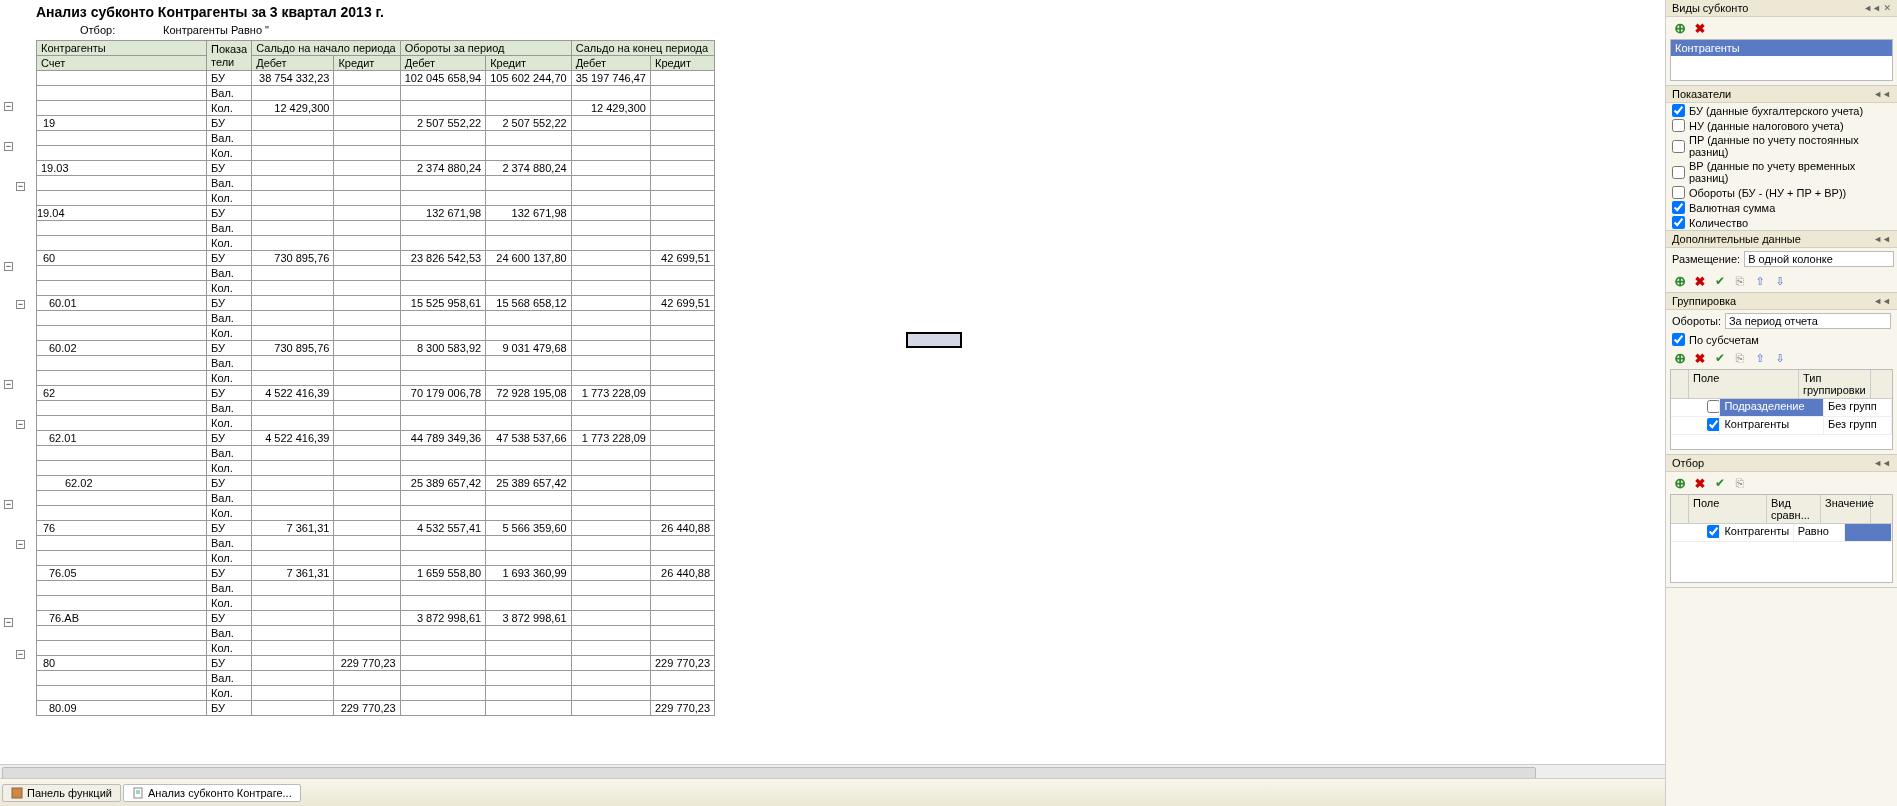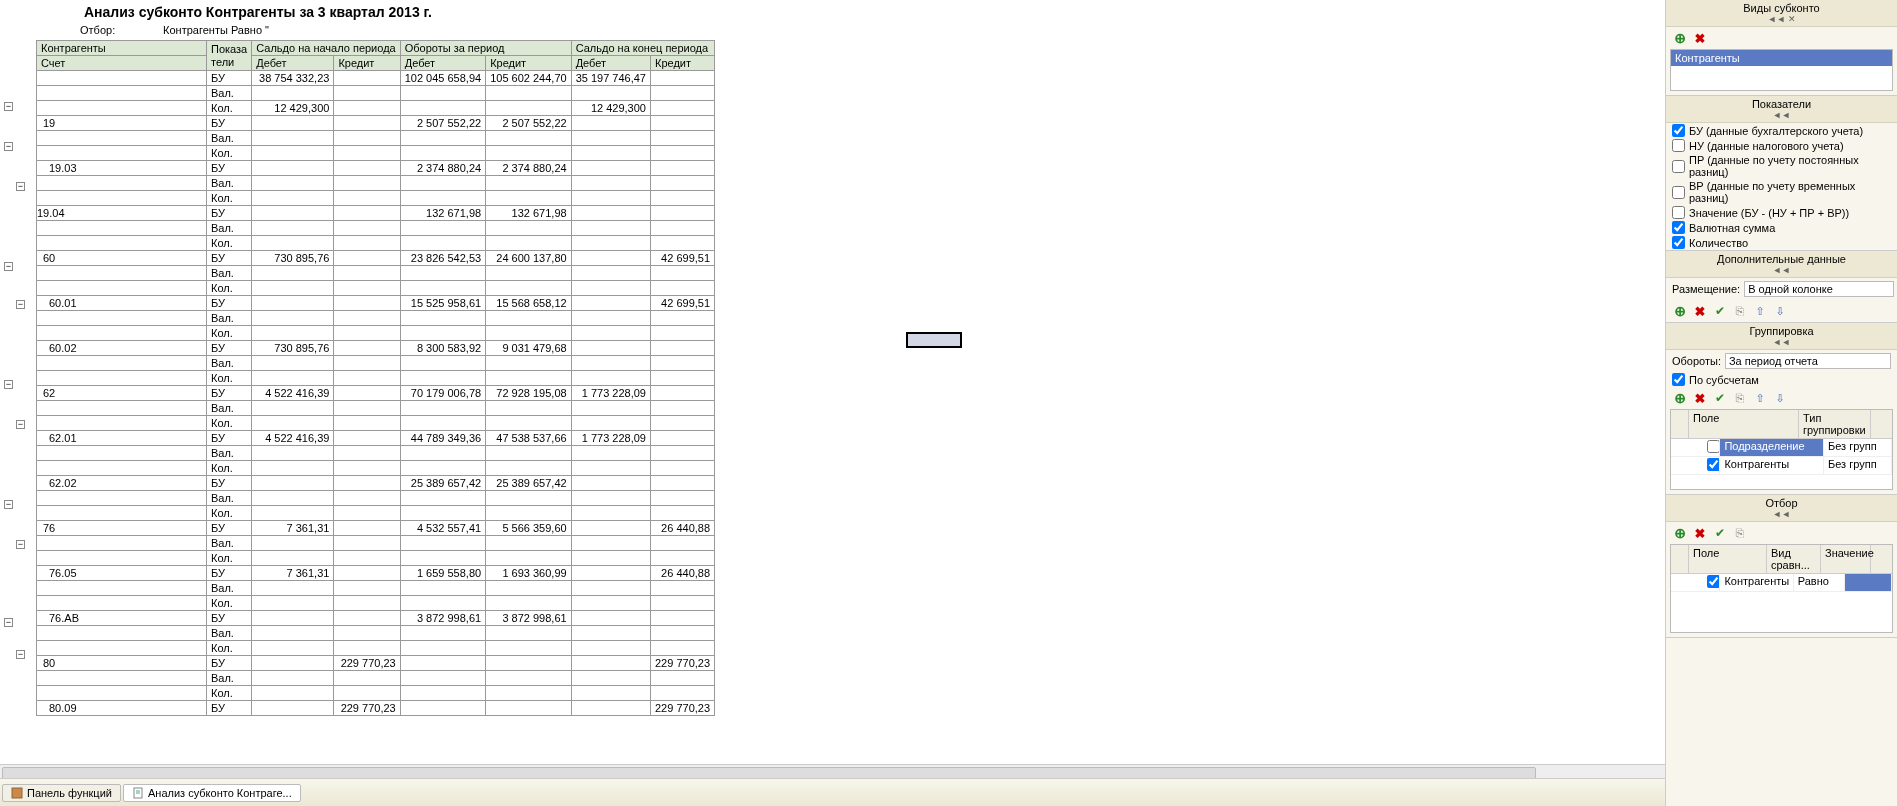--- a/index.html
+++ b/index.html
@@ -1,19 +1,19 @@
 <!DOCTYPE html>
 <html><head>
 <meta charset="utf-8">
 <style>
 * { box-sizing: border-box; margin: 0; padding: 0; }
 body { font-family: Arial, sans-serif; font-size: 11px; background: #fff; color: #000; overflow: hidden; }
 .app { display: flex; height: 806px; width: 1897px; }
 .main { flex: 1; display: flex; flex-direction: column; overflow: hidden; position: relative; }
-.title { font-weight: bold; font-size: 14px; padding: 4px 36px 2px; margin-left: 48px; }
+.title { font-weight: bold; font-size: 14px; padding: 4px 36px 2px; }
 .filter-row { padding: 2px 40px 4px; font-size: 11px; }
 .filter-label { display: inline-block; width: 80px; margin-left: 40px; }
 .report-area { flex: 1; overflow: auto; position: relative; }
 .tree-col { position: absolute; left: 0; top: 0; width: 36px; }
 .tree-toggle { position: absolute; width: 9px; height: 9px; border: 1px solid #888; background: #fff; font-size: 9px; line-height: 7px; text-align: center; cursor: pointer; left: 4px; }
 .tree-toggle.l2 { left: 16px; }
 table.report { border-collapse: collapse; margin-left: 36px; table-layout: fixed; }
 table.report td, table.report th { border: 1px solid #999; padding: 1px 4px; height: 14px; font-size: 11px; white-space: nowrap; overflow: hidden; }
 table.report th { background: #dce8d4; font-weight: normal; text-align: left; }
 .num { text-align: right; }
@@ -23,21 +23,21 @@
 .sel-cell { position: absolute; border: 2px solid #000; background: #d4d8e6; width: 56px; height: 16px; left: 906px; top: 292px; }
 .scroll-h { position: absolute; bottom: 0; left: 0; right: 0; height: 14px; background: #eee; border-top: 1px solid #ccc; }
 .scroll-h::after { content: ""; position: absolute; left: 2px; top: 2px; width: 92%; height: 10px; background: #ddd; border: 1px solid #bbb; border-radius: 2px; }
 .statusbar { height: 28px; background: linear-gradient(#f8f6ec, #ece8d4); border-top: 1px solid #ccc; display: flex; align-items: center; padding: 0 2px; gap: 2px; }
 .tab { padding: 2px 8px; border: 1px solid #bbb; background: #f2f0e4; border-radius: 2px; display: flex; align-items: center; gap: 4px; font-size: 11px; }
 .tab.active { background: #fff; }
 .icon-sm { width: 12px; height: 12px; display: inline-block; }
 
 .side { width: 232px; background: #f8f6ec; border-left: 1px solid #ccc; display: flex; flex-direction: column; font-size: 11px; overflow: hidden; }
 .panel { border-bottom: 1px solid #ccc; }
-.panel-hdr { background: #ece8d4; padding: 2px 6px; font-size: 11px; display: flex; justify-content: space-between; align-items: center; border-bottom: 1px solid #d4d0bc; flex-direction: column; }
+.panel-hdr { background: #ece8d4; padding: 2px 6px; font-size: 11px; display: flex; justify-content: space-between; align-items: center; border-bottom: 1px solid #d4d0bc; }
 .panel-hdr .collapse { font-size: 9px; color: #666; }
 .toolbar { display: flex; gap: 4px; padding: 3px 6px; align-items: center; }
 .tb-btn { width: 16px; height: 16px; display: flex; align-items: center; justify-content: center; cursor: pointer; }
 .plus-icon { color: #2a8a2a; font-weight: bold; font-size: 14px; }
 .del-icon { color: #c00; font-weight: bold; font-size: 13px; }
 .check-icon { color: #2a8a2a; font-size: 12px; }
 .copy-icon { color: #888; font-size: 11px; }
 .up-icon, .down-icon { color: #4a6acc; font-size: 11px; }
 .list-box { border: 1px solid #bbb; margin: 0 4px 4px; background: #fff; }
 .list-item { padding: 2px 4px; }
@@ -159,21 +159,21 @@
               <td style="padding-left:6px"></td>
               <td>Кол.</td>
               <td class="num"></td>
               <td class="num"></td>
               <td class="num"></td>
               <td class="num"></td>
               <td class="num"></td>
               <td class="num"></td>
             </tr>
             <tr>
-              <td style="padding-left:12px">19.03</td>
+              <td style="padding-left:4px">19.03</td>
               <td>БУ</td>
               <td class="num"></td>
               <td class="num"></td>
               <td class="num">2 374 880,24</td>
               <td class="num">2 374 880,24</td>
               <td class="num"></td>
               <td class="num"></td>
             </tr>
             <tr>
               <td style="padding-left:12px"></td>
@@ -369,21 +369,21 @@
               <td style="padding-left:12px"></td>
               <td>Кол.</td>
               <td class="num"></td>
               <td class="num"></td>
               <td class="num"></td>
               <td class="num"></td>
               <td class="num"></td>
               <td class="num"></td>
             </tr>
             <tr>
-              <td style="padding-left:12px">62.02</td>
+              <td style="padding-left:28px">62.02</td>
               <td>БУ</td>
               <td class="num"></td>
               <td class="num"></td>
               <td class="num">25 389 657,42</td>
               <td class="num">25 389 657,42</td>
               <td class="num"></td>
               <td class="num"></td>
             </tr>
             <tr>
               <td style="padding-left:12px"></td>
@@ -600,21 +600,21 @@
           <div class="chk-row">
             <input type="checkbox" style="">
             <span>ПР (данные по учету постоянных разниц)</span>
           </div>
           <div class="chk-row">
             <input type="checkbox" style="">
             <span>ВР (данные по учету временных разниц)</span>
           </div>
           <div class="chk-row">
             <input type="checkbox" style="">
-            <span>Значение (БУ - (НУ + ПР + ВР))</span>
+            <span>Обороты (БУ - (НУ + ПР + ВР))</span>
           </div>
           <div class="chk-row">
             <input type="checkbox" checked="" style="">
             <span>Валютная сумма</span>
           </div>
           <div class="chk-row">
             <input type="checkbox" checked="" style="">
             <span>Количество</span>
           </div>
         </div>

